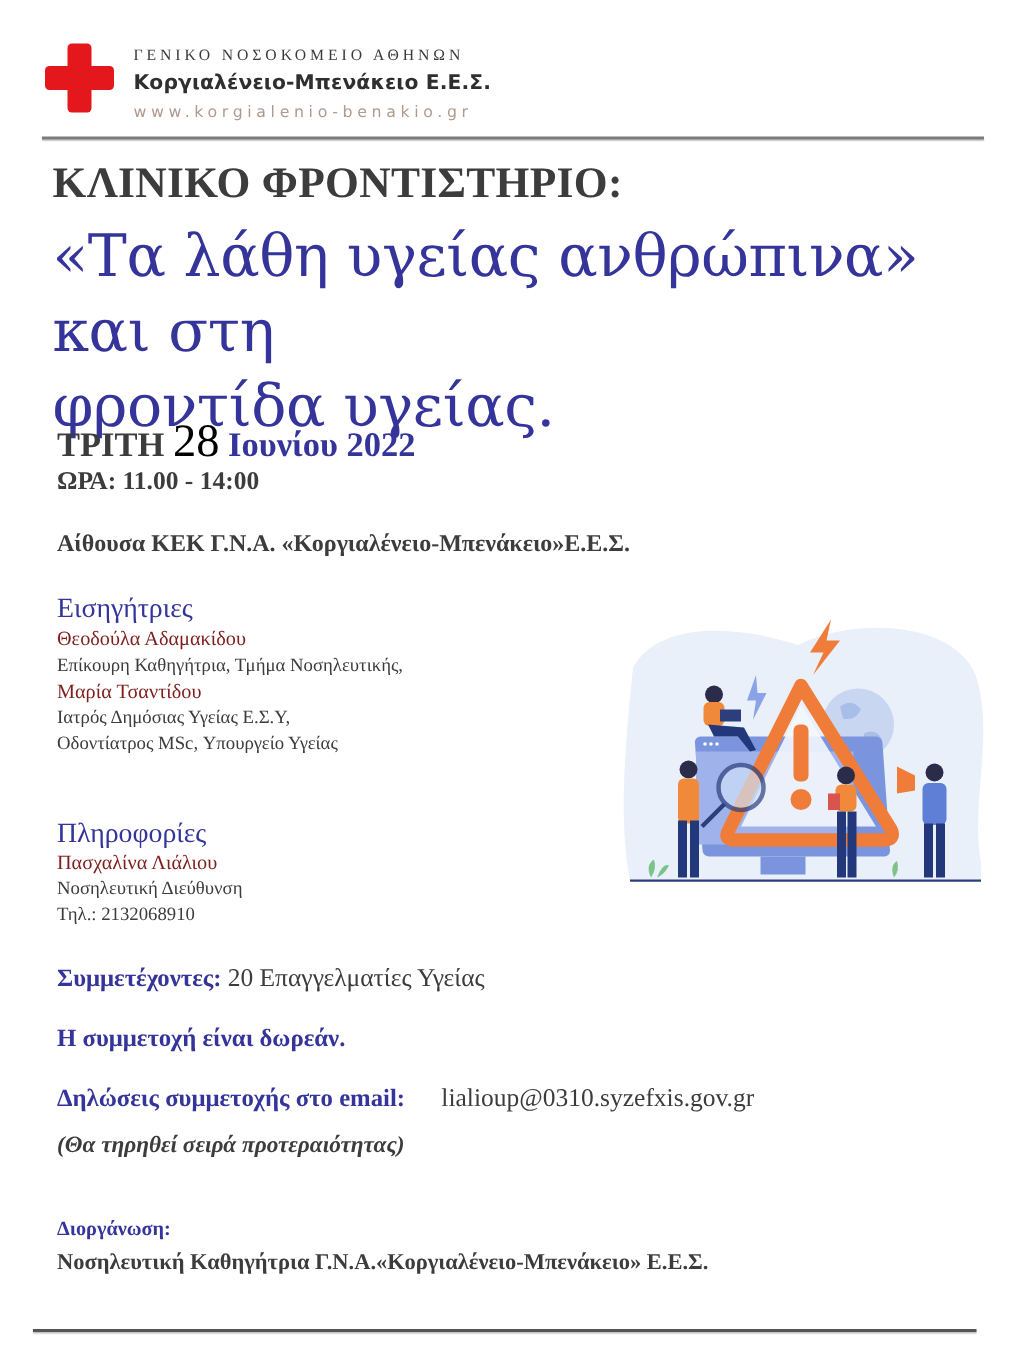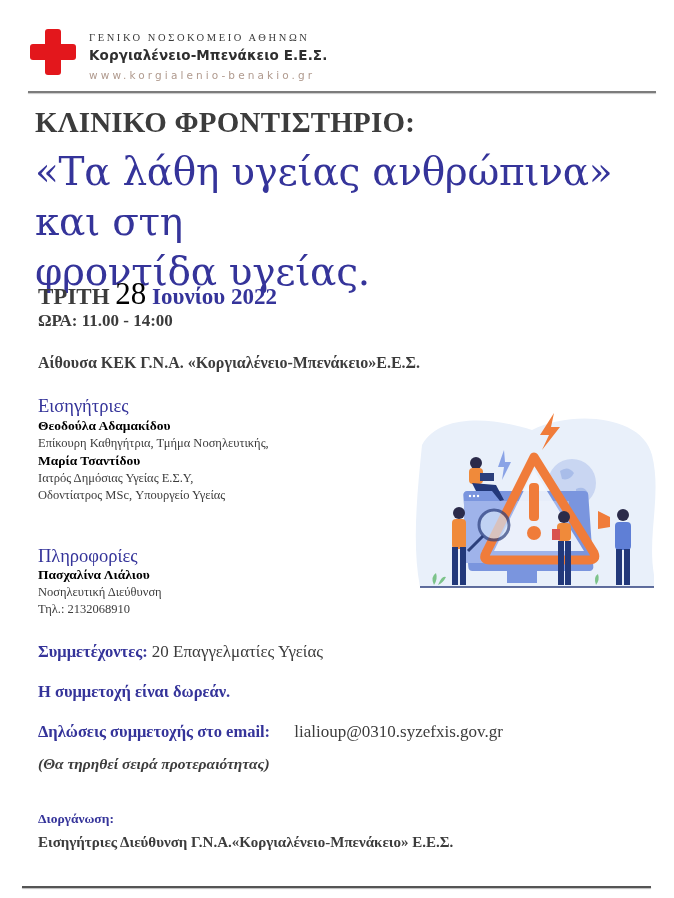--- a/index.html
+++ b/index.html
@@ -18,21 +18,21 @@
   .blue { color:#35349a; }
   .kliniko { left:35px; top:106px; font-size:29px; font-weight:bold; color:#3c3c3c; letter-spacing:0.2px; }
   .title { left:35px; top:147px; font-size:39px; color:#35349a; line-height:50px; width:630px; font-family:"DejaVu Serif", serif; letter-spacing:-0.3px; }
   .date { left:38px; top:276px; font-size:23px; font-weight:bold; color:#3c3c3c; }
   .date .num { font-size:31px; color:#000000; font-weight:normal; }
   .date .month { color:#35349a; }
   .hour { left:38px; top:311px; font-size:17px; font-weight:bold; color:#3c3c3c; }
   .venue { left:38px; top:354px; font-size:16px; font-weight:bold; color:#3c3c3c; }
 
   .sec-h { font-size:18.5px; color:#35349a; }
-  .name { font-size:13.5px; font-weight:bold; color:#000000; }
+  .name { font-size:13.5px; font-weight:normal; color:#7f1d1d; }
   .sub { font-size:12.5px; color:#3c3c3c; line-height:19px; }
   .block { left:38px; }
   .line16 { font-size:16.5px; font-weight:bold; }
   .email { font-weight:normal; font-size:17px; color:#3c3c3c;margin-left:20px; }
   .italic { font-style:italic; font-weight:bold; font-size:15.5px; color:#3c3c3c; }
   .org-h { font-size:13.5px; font-weight:bold; color:#35349a; }
   .org { font-size:15px; font-weight:bold; color:#3c3c3c; }
 
   .illus { left:412px; top:405px; width:248px; height:195px; }
 </style>
@@ -85,21 +85,21 @@
 
 <div class="abs block line16 blue" style="top:682px;">Η συμμετοχή είναι δωρεάν.</div>
 
 <div class="abs block line16" style="top:722px;">
   <span class="blue">Δηλώσεις συμμετοχής στο email:</span>
   <span class="email">lialioup@0310.syzefxis.gov.gr</span>
 </div>
 <div class="abs block italic" style="top:755px;text-align:right;">(Θα τηρηθεί σειρά προτεραιότητας)</div>
 
 <div class="abs block org-h" style="top:811px;">Διοργάνωση:</div>
-<div class="abs block org" style="top:834px;">Εισηγήτριες Διεύθυνση Γ.Ν.Α.«Κοργιαλένειο-Μπενάκειο» Ε.Ε.Σ.</div>
+<div class="abs block org" style="top:834px;">Νοσηλευτική Καθηγήτρια Γ.Ν.Α.«Κοργιαλένειο-Μπενάκειο» Ε.Ε.Σ.</div>
 
 <div class="abs rule-bottom"></div>
 
 <div class="abs illus">
   <svg width="248" height="195" viewBox="0 0 248 195">
 
     <path d="M10,40 C30,5 90,15 120,25 C160,5 230,10 240,50 C250,90 235,130 242,170 L242,182 L8,182 C0,140 5,90 10,40 Z" fill="#e9f0fa"></path>
 
     <circle cx="160" cy="78" r="24" fill="#c9d6f2"></circle>
     <path d="M148,66 q8,-6 14,2 q-4,8 -12,6 z M164,84 q8,-4 12,4 q-6,8 -12,2 z" fill="#a9bde9"></path>

